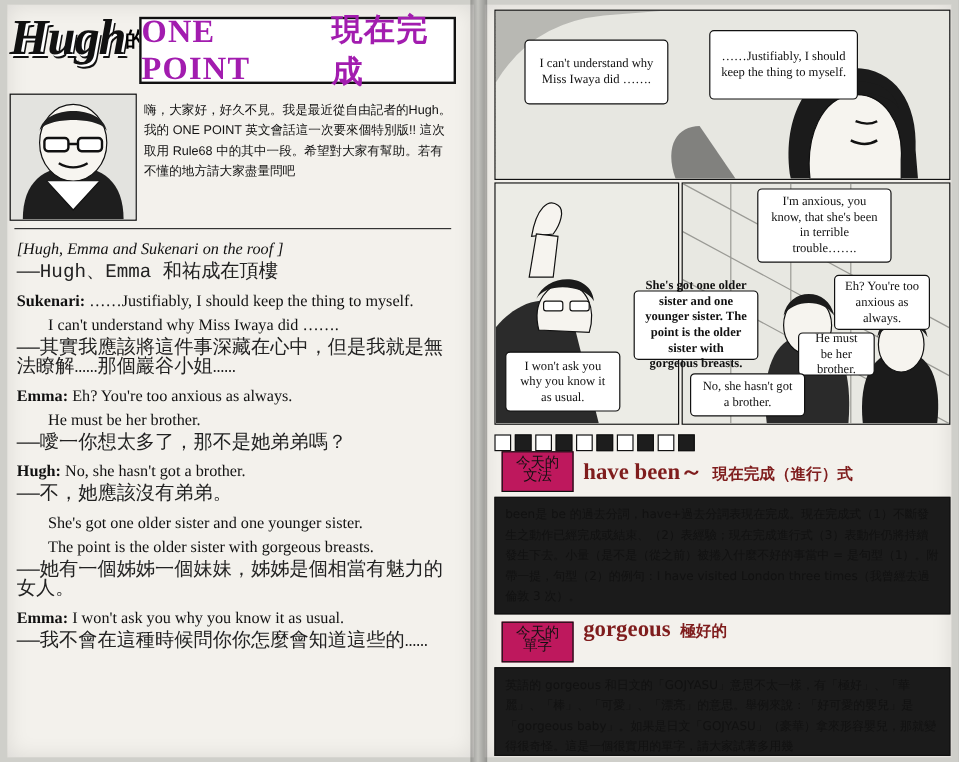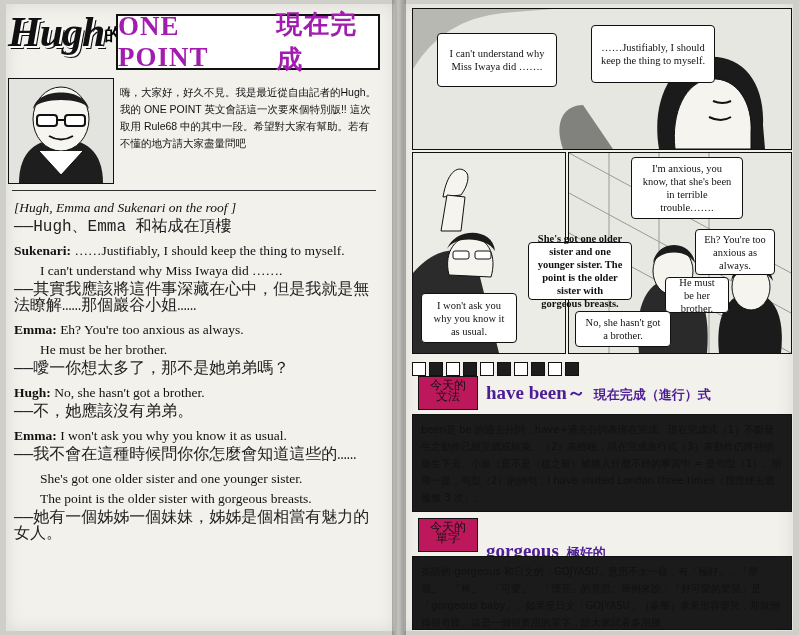--- a/index.html
+++ b/index.html
@@ -38,21 +38,21 @@
   
   .panel{position:absolute;border:1.5px solid #111;background:#efefe9;overflow:hidden;}
   .bubble{position:absolute;background:#fff;border:1.3px solid #111;border-radius:50%/40%;
      display:flex;align-items:center;justify-content:center;text-align:center;
      font-family:"Liberation Serif",serif;font-size:10.5px;line-height:13px;color:#111;padding:6px 8px;box-sizing:border-box;}
   .bubble.rect{border-radius:4px;}
   
   .gbox{position:absolute;border:1.5px solid #111;background:#fff;}
   .gtab{position:absolute;border:1.5px solid #111;background:#be185d;font-family:"DejaVu Sans",sans-serif;
      font-size:12px;line-height:11px;text-align:center;color:#111;padding:3px 4px;box-sizing:border-box;}
-  .ghead{font-family:"Liberation Serif",serif;font-weight:bold;font-size:19px;color:#4c1d95;}
+  .ghead{font-family:"Liberation Serif",serif;font-weight:bold;font-size:19px;color:#7f1d1d;}
   .ghead .cn{font-family:"DejaVu Sans",sans-serif;font-size:13px;font-weight:bold;margin-left:8px;}
   .gbody{font-family:"DejaVu Sans",sans-serif;font-size:10px;line-height:17px;color:#111;padding:6px 8px;box-sizing:border-box;}
   .dark{background:#1b1b1b;color:#f2f2f2;}
   .darkrow{position:absolute;display:flex;}
   .sq{width:12px;height:12px;border:1.4px solid #111;background:#fff;margin-right:3px;}
   .sqfill{background:#1d1d1d;}
   .screentone{background-image:repeating-linear-gradient(0deg,rgba(0,0,0,.18) 0 1px,transparent 1px 3px);}
 </style>
 </head>
 <body>
@@ -110,29 +110,29 @@
       <div class="trans">——噯一你想太多了，那不是她弟弟嗎？</div>
     </div>
 
     <div>
       <div class="line"><span class="spk">Hugh:</span>
         <span>No, she hasn't got a brother.</span></div>
       <div class="trans">——不，她應該沒有弟弟。</div>
     </div>
 
     <div>
+      <div class="line indent">She's got one older sister and one younger sister.</div>
+      <div class="line indent">The point is the older sister with gorgeous breasts.</div>
+      <div class="trans">——她有一個姊姊一個妹妹，姊姊是個相當有魅力的女人。</div>
+    </div>
+
+    <div>
       <div class="line"><span class="spk">Emma:</span>
         <span>I won't ask you why you know it as usual.</span></div>
       <div class="trans">——我不會在這種時候問你你怎麼會知道這些的……</div>
-    </div>
-
-    <div>
-      <div class="line indent">She's got one older sister and one younger sister.</div>
-      <div class="line indent">The point is the older sister with gorgeous breasts.</div>
-      <div class="trans">——她有一個姊姊一個妹妹，姊姊是個相當有魅力的女人。</div>
     </div>
   </div>
 
   <div class="panel screentone" style="left:412px;top:8px;width:378px;height:140px;">
     <svg width="378" height="140" viewBox="0 0 378 140" style="position:absolute;left:0;top:0">
       <rect width="378" height="140" fill="#e7e7e1"></rect>
       <path d="M0 140 L0 60 Q30 10 90 4 L140 0 L0 0 Z" fill="#2a2a2a" opacity=".25"></path>
 
       <path d="M246 140 C238 92 258 52 292 48 C330 44 352 74 350 116 L352 140 Z" fill="#1b1b1b"></path>
       <path d="M262 140 C258 104 272 72 298 70 C324 68 340 94 338 124 L338 140 Z" fill="#f6f4ef" stroke="#111"></path>
@@ -202,21 +202,21 @@
   </div>
 
   <div class="gbox dark" style="left:412px;top:414px;width:378px;height:96px;">
     <div class="gbody">been是 be 的過去分詞，have+過去分詞表現在完成。現在完成式（1）不斷發生之動作已經完成或結束、（2）表經驗；現在完成進行式（3）表動作仍將持續發生下去。小量（是不是（從之前）被捲入什麼不好的事當中 = 是句型（1）。附帶一提，句型（2）的例句：I have visited London three times（我曾經去過倫敦 3 次）。</div>
   </div>
 
   <div class="gtab" style="left:418px;top:518px;width:60px;height:34px;">
     <div>今天的</div>
     <div>單字</div>
   </div>
-  <div class="ghead" style="position:absolute;left:486px;top:540px;">
+  <div class="ghead" style="position:absolute;left:486px;top:514px;">
     <span>gorgeous</span><span class="cn">極好的</span>
   </div>
 
   <div class="gbox dark" style="left:412px;top:556px;width:378px;height:72px;">
     <div class="gbody">英語的 gorgeous 和日文的「GOJYASU」意思不太一樣，有「極好」、「華麗」、「棒」、「可愛」、「漂亮」的意思。舉例來說：「好可愛的嬰兒」是「gorgeous baby」。如果是日文「GOJYASU」（豪華）拿來形容嬰兒，那就變得很奇怪。這是一個很實用的單字，請大家試著多用幾</div>
   </div>
 
 </div>
 
 </body></html>

